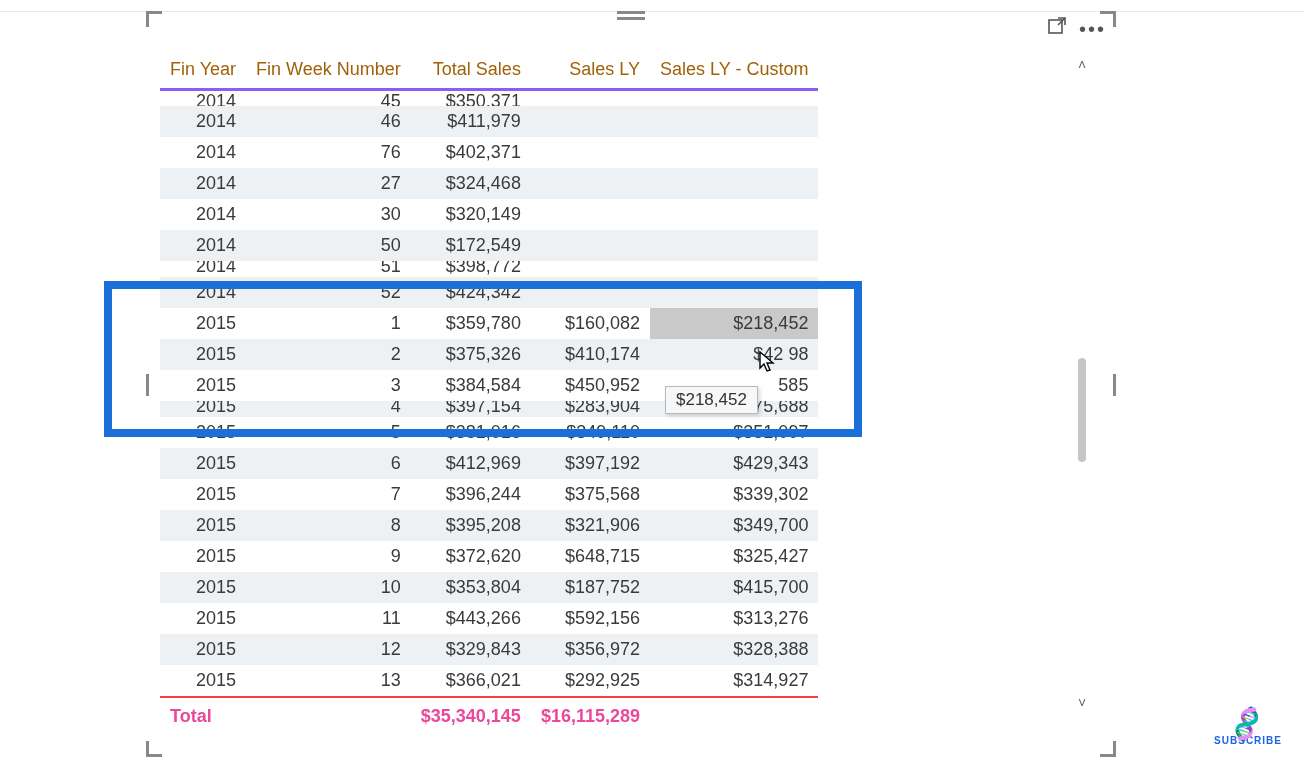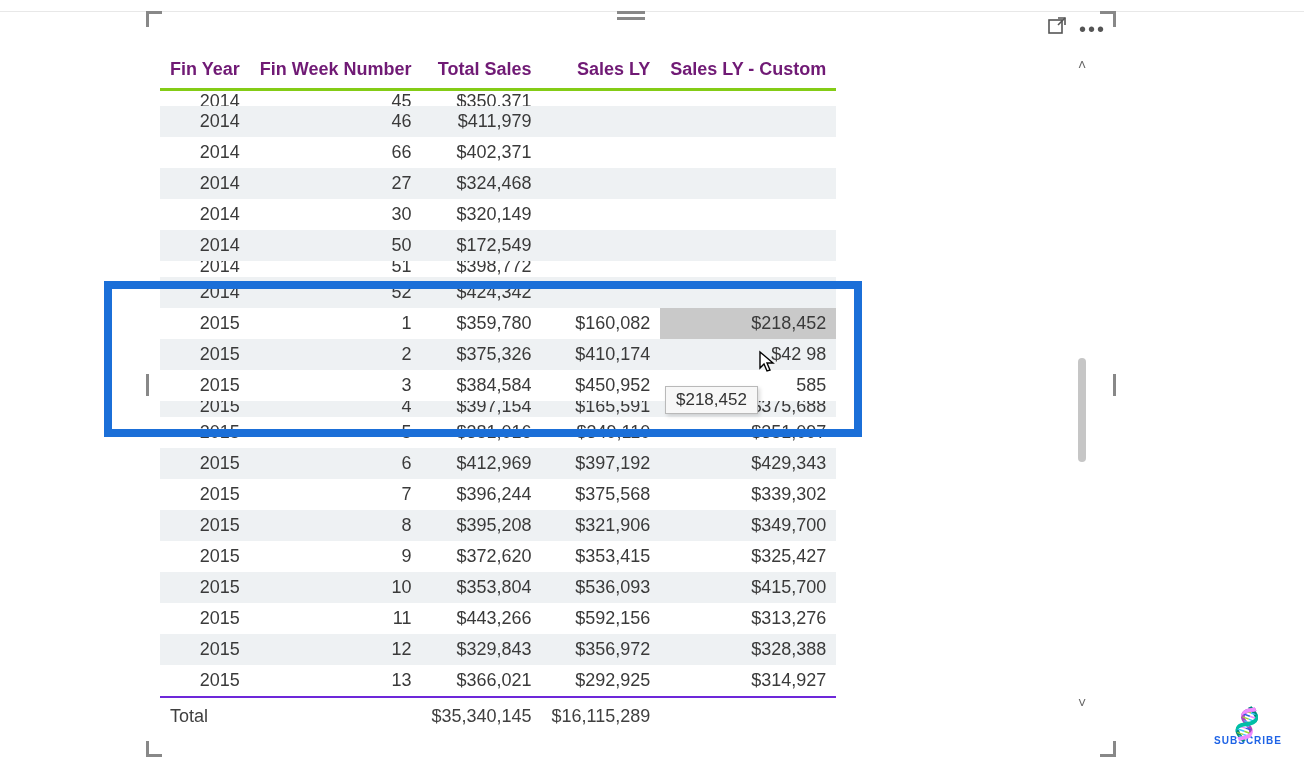--- a/index.html
+++ b/index.html
@@ -49,47 +49,47 @@
     overflow:hidden;
   }
 
   table {
     border-collapse: collapse;
     width: 652px;
     font-size: 18px;
   }
   thead th {
     text-align:left;
-    font-weight:700;
-    color:#701a75;
+    font-weight:400;
+    color:#a16207;
     padding:6px 10px 8px 10px;
     white-space:nowrap;
-    border-bottom: 3px solid #84cc16;
+    border-bottom: 3px solid #8b5cf6;
   }
   th.num { text-align:right; }
 
   tbody td {
     padding:5px 10px;
     text-align:right;
     color:#3a3a3a;
     font-size:18px;
     white-space:nowrap;
   }
   tbody tr.stripe td { background:#eef1f3; }
   tbody tr.cut td { padding-top:0; padding-bottom:0; height:16px; line-height:10px; overflow:hidden; color:#3a3a3a;}
   tbody tr.cut-top td { vertical-align:bottom; }
   tbody tr.cut-bot td { vertical-align:top; }
 
   td.cell-sel { background:#c9c9c9 !important; }
 
   tfoot td {
     padding:8px 10px;
-    font-weight:400;
-    color:#404040;
-    border-top:2px solid #6d28d9;
+    font-weight:700;
+    color:#ec4899;
+    border-top:2px solid #ef4444;
     text-align:right;
   }
   tfoot td.lab { text-align:left; }
 
   
   .vscroll {
     position:absolute; right:24px; top:44px; bottom:44px; width:16px;
   }
   .vscroll .up, .vscroll .down {
     position:absolute; left:0; width:16px; height:16px;
@@ -199,21 +199,21 @@
           </tr>
           <tr class="stripe">
             <td>2014</td>
             <td>46</td>
             <td>$411,979</td>
             <td></td>
             <td></td>
           </tr>
           <tr>
             <td>2014</td>
-            <td>66</td>
+            <td>76</td>
             <td>$402,371</td>
             <td></td>
             <td></td>
           </tr>
           <tr class="stripe">
             <td>2014</td>
             <td>27</td>
             <td>$324,468</td>
             <td></td>
             <td></td>
@@ -264,21 +264,21 @@
             <td>2015</td>
             <td>3</td>
             <td>$384,584</td>
             <td>$450,952</td>
             <td>585</td>
           </tr>
           <tr class="cut cut-bot stripe">
             <td>2015</td>
             <td>4</td>
             <td>$397,154</td>
-            <td>$165,591</td>
+            <td>$283,904</td>
             <td>$375,688</td>
           </tr>
           <tr>
             <td>2015</td>
             <td>5</td>
             <td>$381,016</td>
             <td>$349,110</td>
             <td>$351,097</td>
           </tr>
           <tr class="stripe">
@@ -299,28 +299,28 @@
             <td>2015</td>
             <td>8</td>
             <td>$395,208</td>
             <td>$321,906</td>
             <td>$349,700</td>
           </tr>
           <tr>
             <td>2015</td>
             <td>9</td>
             <td>$372,620</td>
-            <td>$353,415</td>
+            <td>$648,715</td>
             <td>$325,427</td>
           </tr>
           <tr class="stripe">
             <td>2015</td>
             <td>10</td>
             <td>$353,804</td>
-            <td>$536,093</td>
+            <td>$187,752</td>
             <td>$415,700</td>
           </tr>
           <tr>
             <td>2015</td>
             <td>11</td>
             <td>$443,266</td>
             <td>$592,156</td>
             <td>$313,276</td>
           </tr>
           <tr class="stripe">

